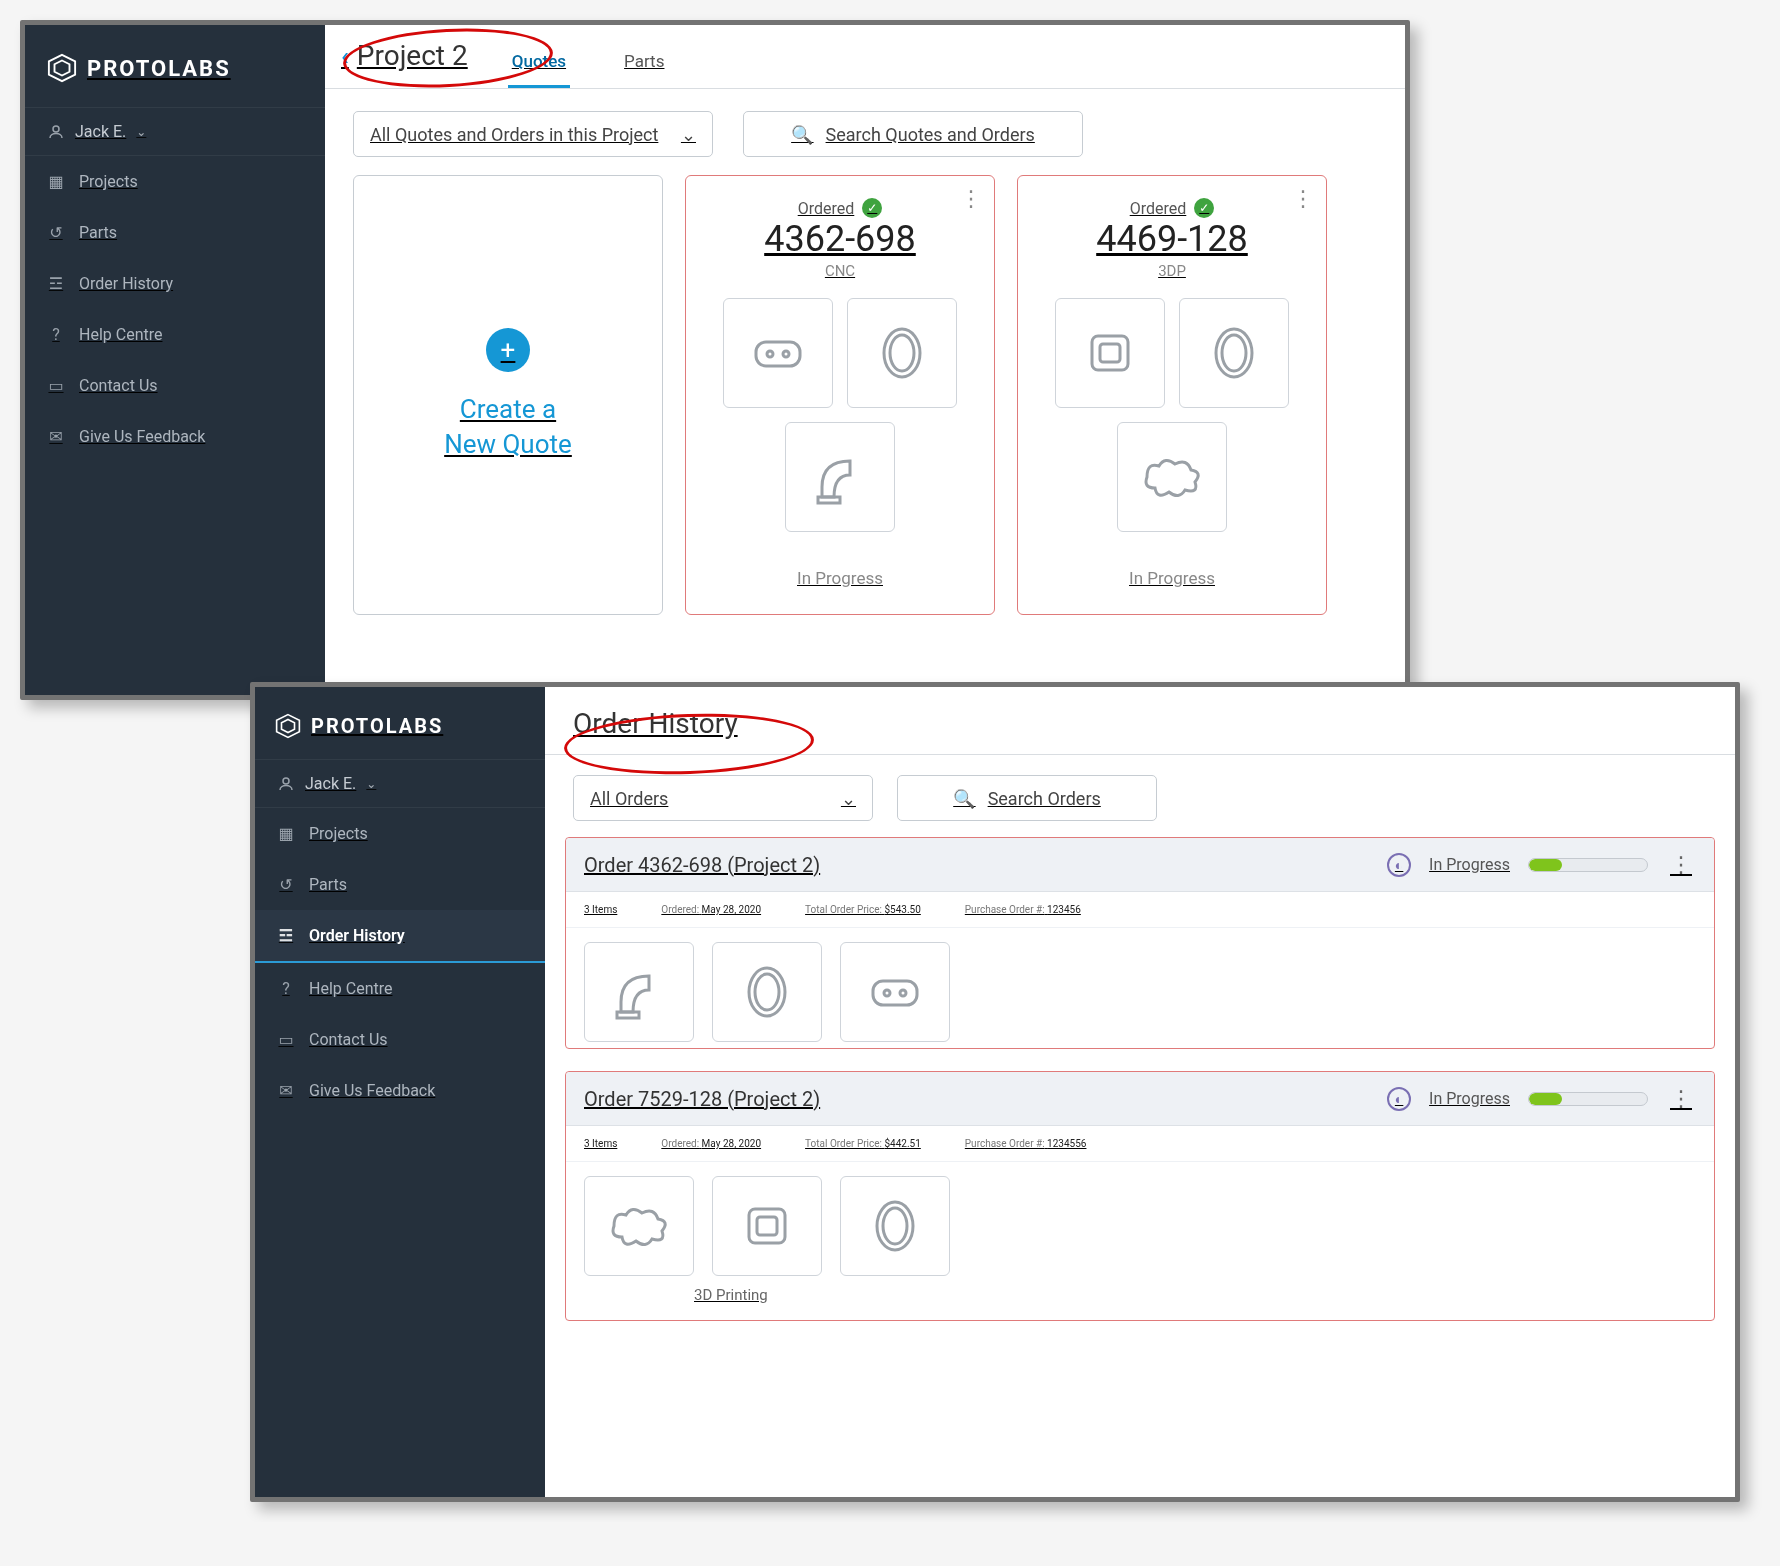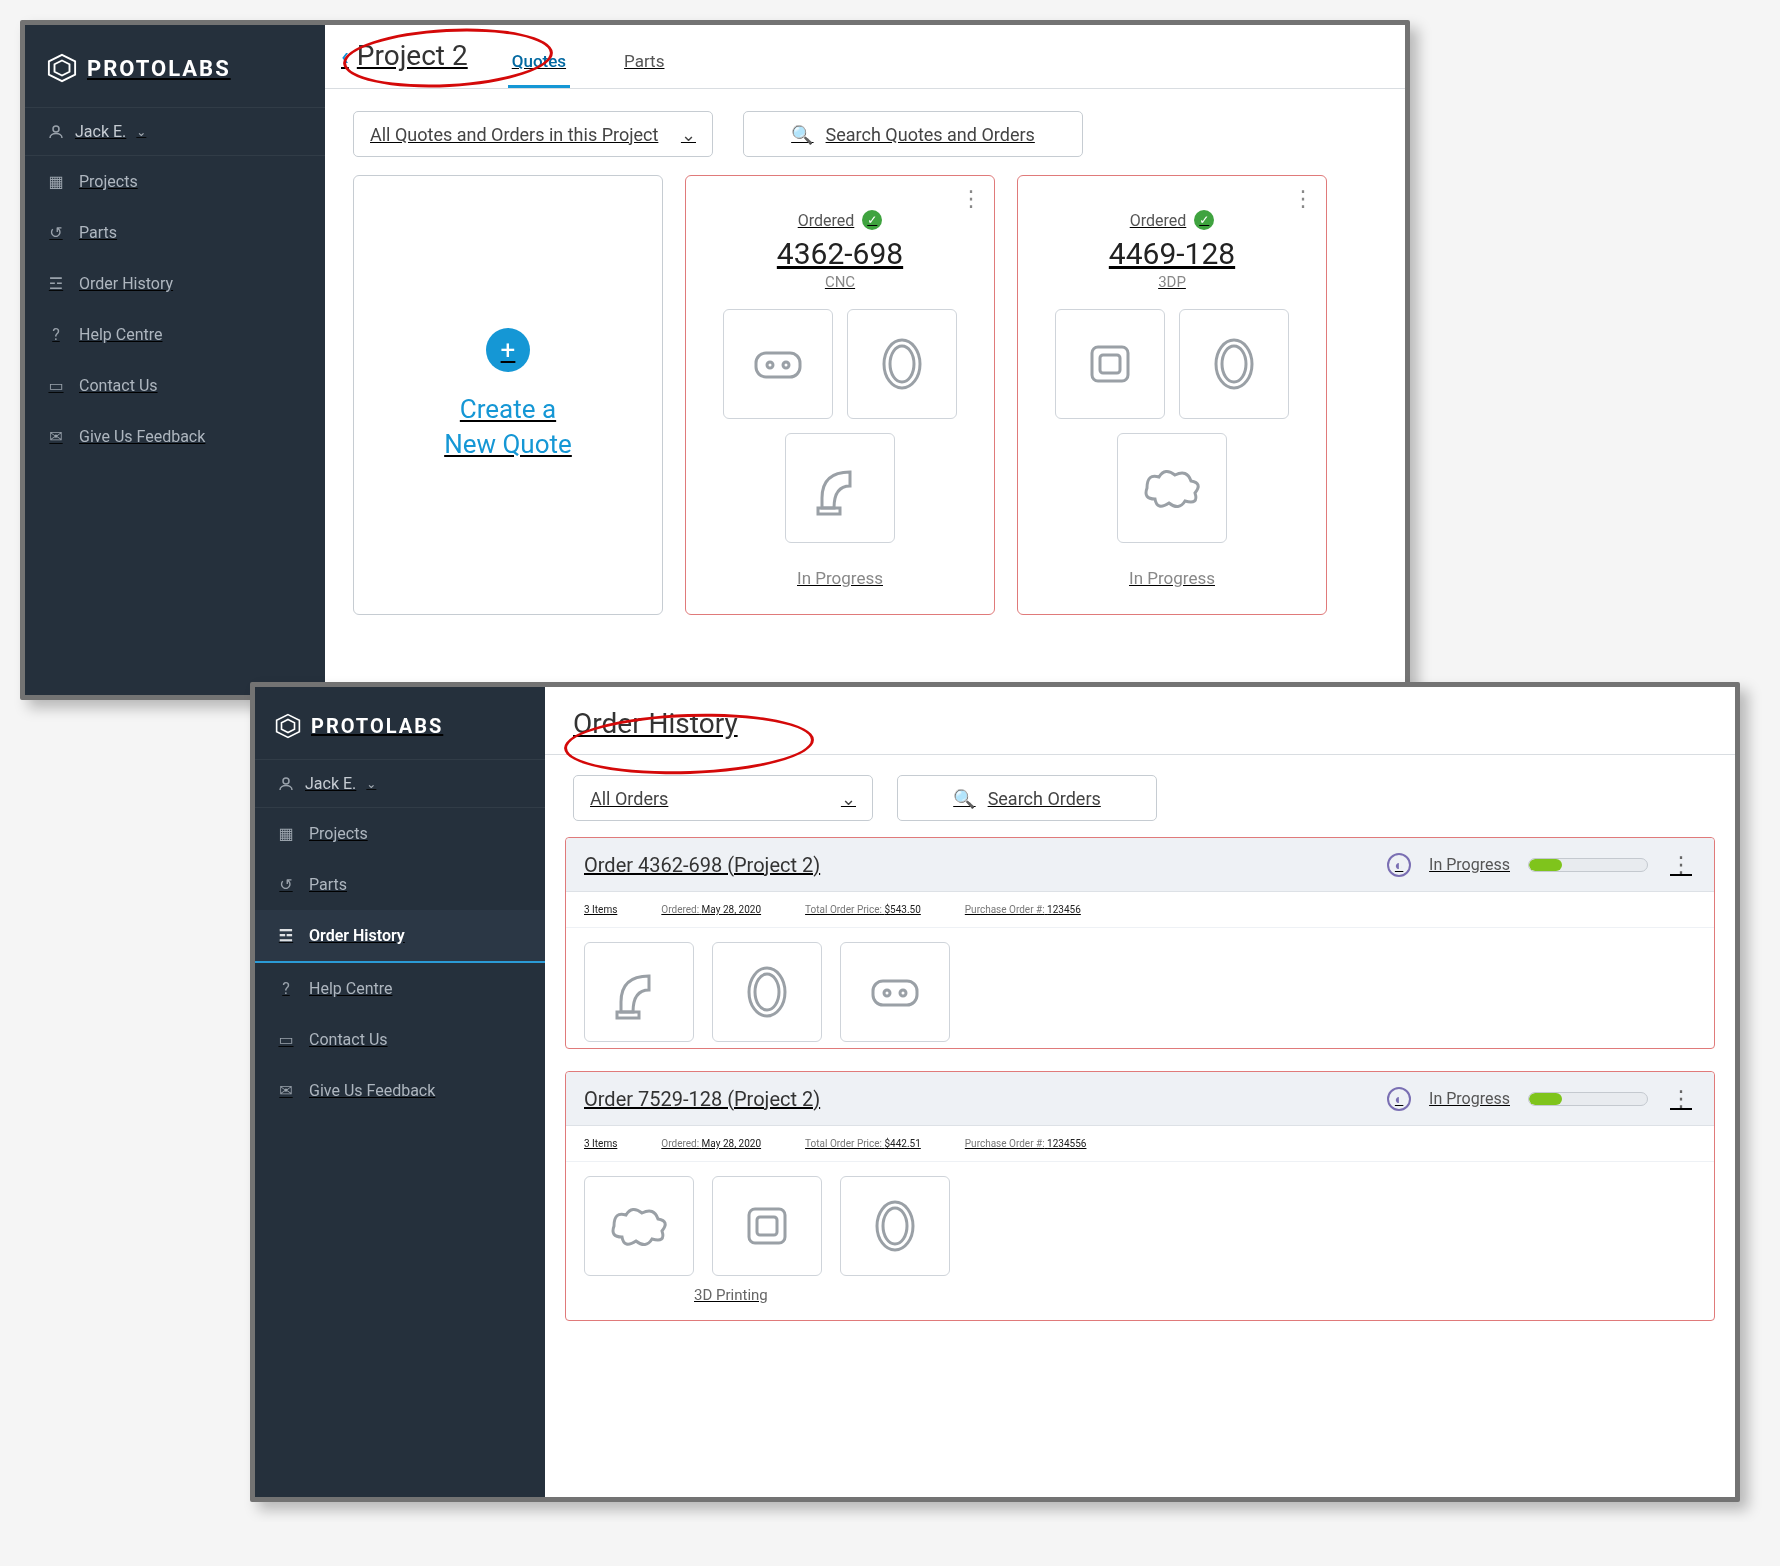--- a/index.html
+++ b/index.html
@@ -98,23 +98,23 @@
   }
   .card.red { border:1px solid #e07a7a; }
   .card.newquote { justify-content:center; gap:20px; }
   .plus-circle {
     width:44px; height:44px; border-radius:50%; background:#1597d5;
     color:#fff; display:flex; align-items:center; justify-content:center; font-size:26px;
   }
   .newquote-text { color:#1597d5; font-size:26px; text-align:center; line-height:1.35; }
 
   .card .kebab { position:absolute; right:12px; top:10px; color:#888; font-size:22px; cursor:pointer; }
-  .status-pill { display:flex; align-items:center; gap:8px; font-size:16px; color:#555; margin-top:18px; }
+  .status-pill { display:flex; align-items:center; gap:8px; font-size:16px; color:#555; margin-top:6px; }
   .check-badge { width:20px; height:20px; border-radius:50%; background:#3fa33f; display:inline-flex; align-items:center; justify-content:center; color:#fff; font-size:12px; }
-  .order-num { font-size:30px; color:#222; margin-top:6px; }
+  .order-num { font-size:36px; color:#222; }
   .order-sub { font-size:15px; color:#888; margin-top:2px; }
   .thumbs { display:flex; flex-wrap:wrap; gap:14px; justify-content:center; margin-top:18px; }
   .thumb {
     width:110px; height:110px; border:1px solid #cfd4da; border-radius:6px;
     display:flex; align-items:center; justify-content:center; color:#999;
   }
   .card-footer { margin-top:auto; color:#888; font-size:17px; padding-bottom:10px; }
 
   
   .topbar2 {

